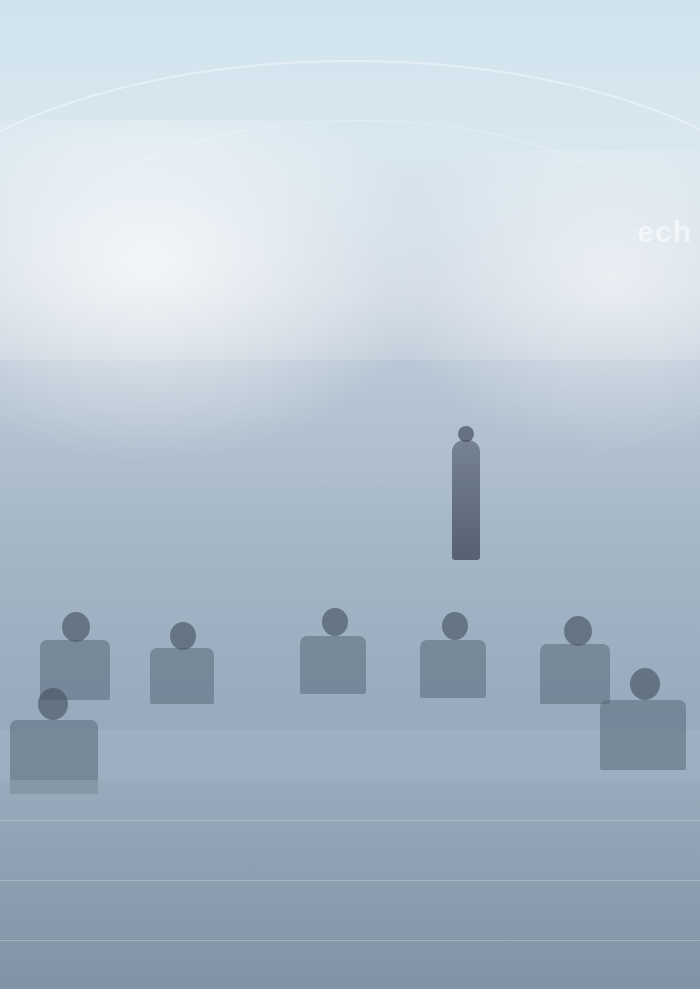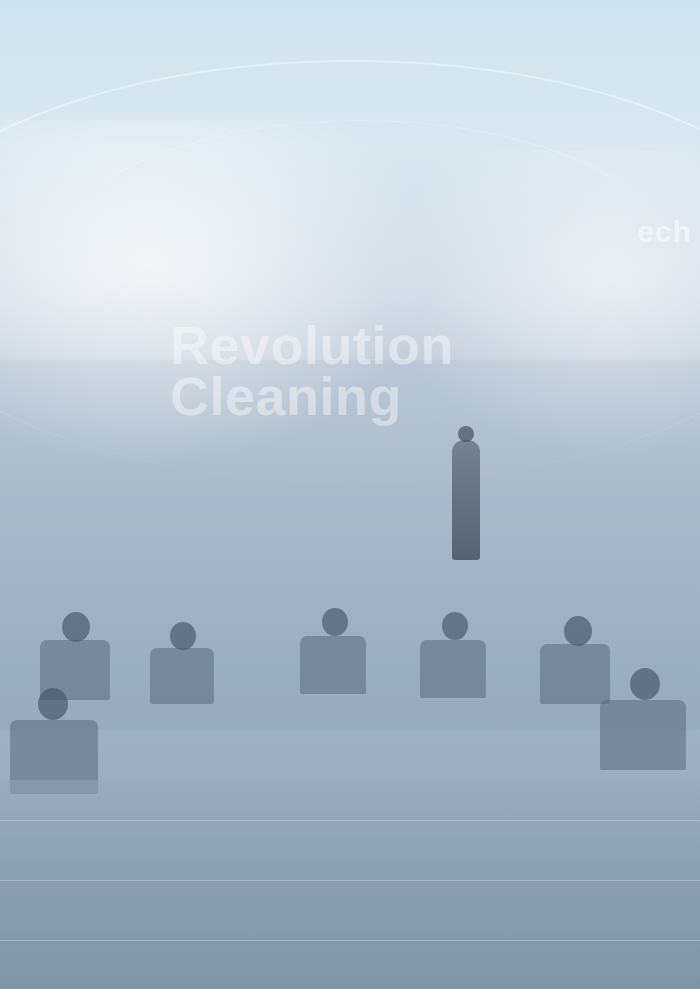--- a/index.html
+++ b/index.html
@@ -150,24 +150,20 @@
 
   <div class="bg">
     <div class="bg-sky"></div>
     <div class="bg-lower"></div>
     <div class="bg-arc"></div>
     <div class="bg-arc2"></div>
     <div class="bg-glow"></div>
     <div class="bg-glow2"></div>
     <div class="bg-tech">ech</div>
 
-    <div class="watermark">
-      <span>Revolution</span>
-      <span>Cleaning</span>
-    </div>
 
     <div class="stage"></div>
     <div class="speaker"></div>
 
     <div class="seat" style="left:40px;top:640px;width:70px;height:60px;"></div>
     <div class="head" style="left:62px;top:612px;width:28px;height:30px;"></div>
     <div class="seat" style="left:150px;top:648px;width:64px;height:56px;"></div>
     <div class="head" style="left:170px;top:622px;width:26px;height:28px;"></div>
     <div class="seat" style="left:300px;top:636px;width:66px;height:58px;"></div>
     <div class="head" style="left:322px;top:608px;width:26px;height:28px;"></div>

